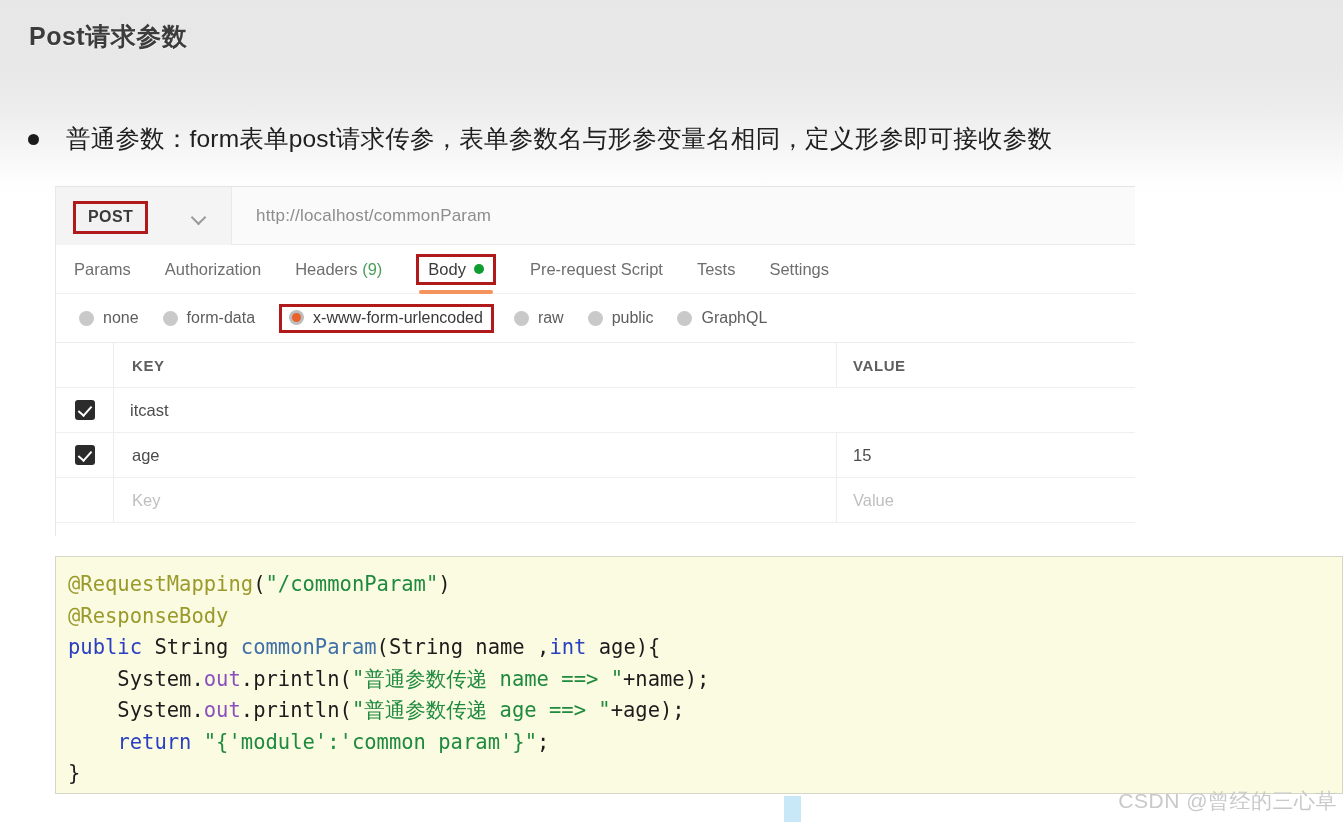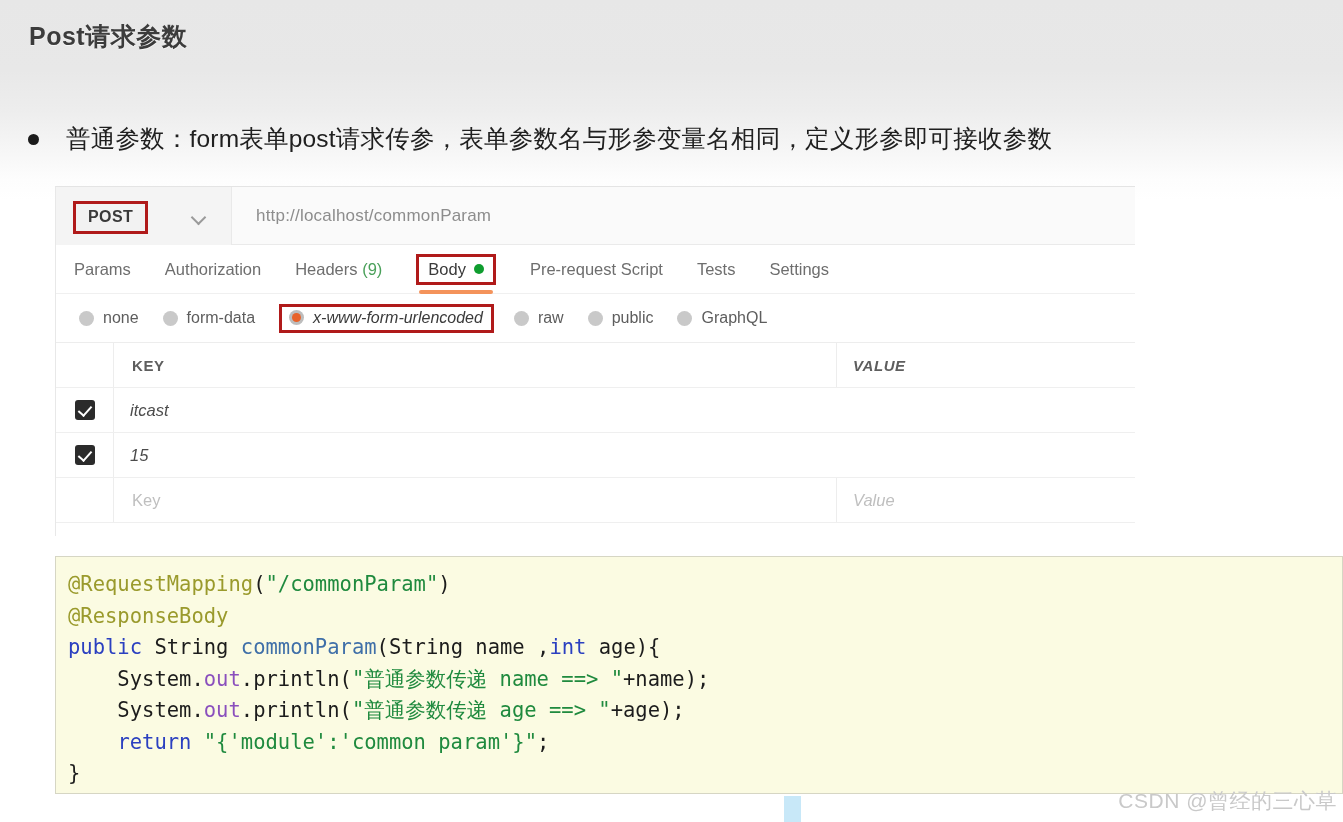--- a/index.html
+++ b/index.html
@@ -201,21 +201,21 @@
     background: #bdbdbd;
     display: flex;
     align-items: center;
     justify-content: center;
   }
   .radio-inner {
     width: 9px; height: 9px;
     border-radius: 50%;
     background: #e8622a;
   }
-  .radio-item.selected .lbl { color: #3a3a3a; font-style: italic; }
+  .radio-item.selected .lbl { color: #3a3a3a; }
 
   
   .kv-table {
     position: relative;
     border-top: 1px solid #ededed;
   }
   .kv-row {
     display: flex;
     height: 45px;
     border-bottom: 1px solid #efefef;
@@ -239,21 +239,20 @@
     align-items: center;
     padding-left: 18px;
     flex: none;
   }
   .cell-value {
     flex: 1;
     height: 100%;
     display: flex;
     align-items: center;
     padding-left: 16px;
-    font-style: italic;
   }
   .col-head {
     font-size: 15px;
     font-weight: bold;
     color: #5e5e5e;
     letter-spacing: 0.6px;
   }
   .cell-text { font-size: 16.5px; color: #4c4c4c; }
   .cell-text.ph { color: #bfbfbf; }
   .checkbox {
@@ -403,20 +402,23 @@
         </div>
         <div class="cell-value">
           <span class="cell-text">itcast</span>
         </div>
       </div>
 
       <div class="kv-row">
         <div class="cell-check">
           <span class="checkbox"></span>
         </div>
+        <div class="cell-key">
+          <span class="cell-text">age</span>
+        </div>
         <div class="cell-value">
           <span class="cell-text">15</span>
         </div>
       </div>
 
       <div class="kv-row">
         <div class="cell-check"></div>
         <div class="cell-key">
           <span class="cell-text ph">Key</span>
         </div>

